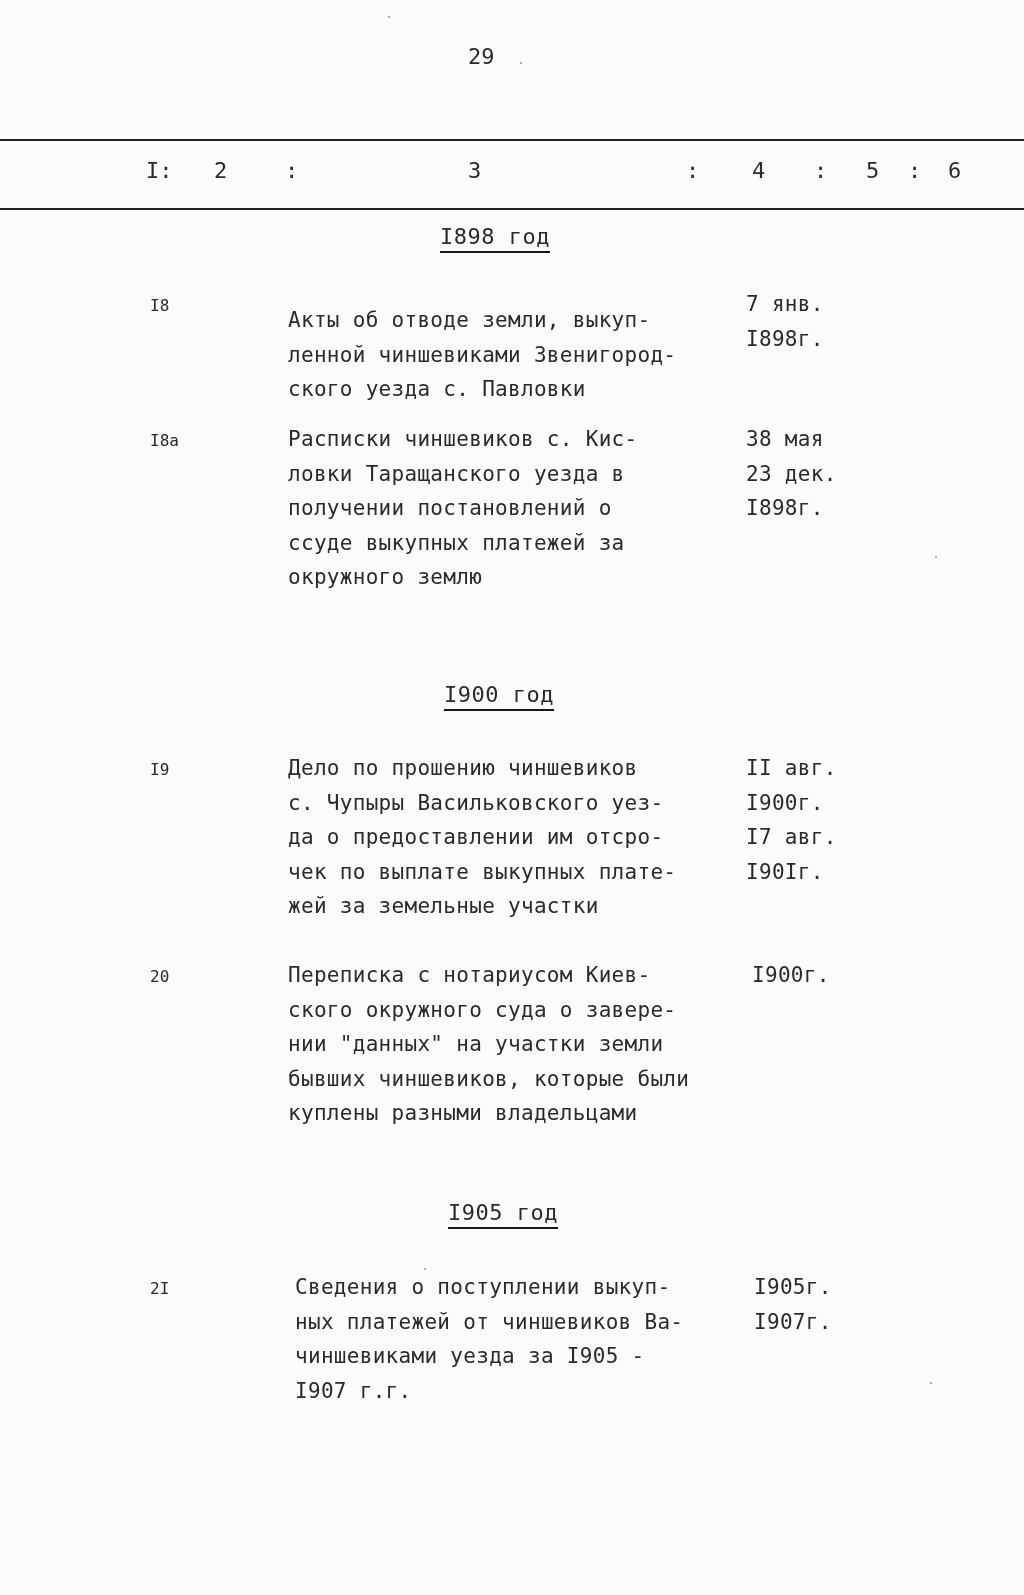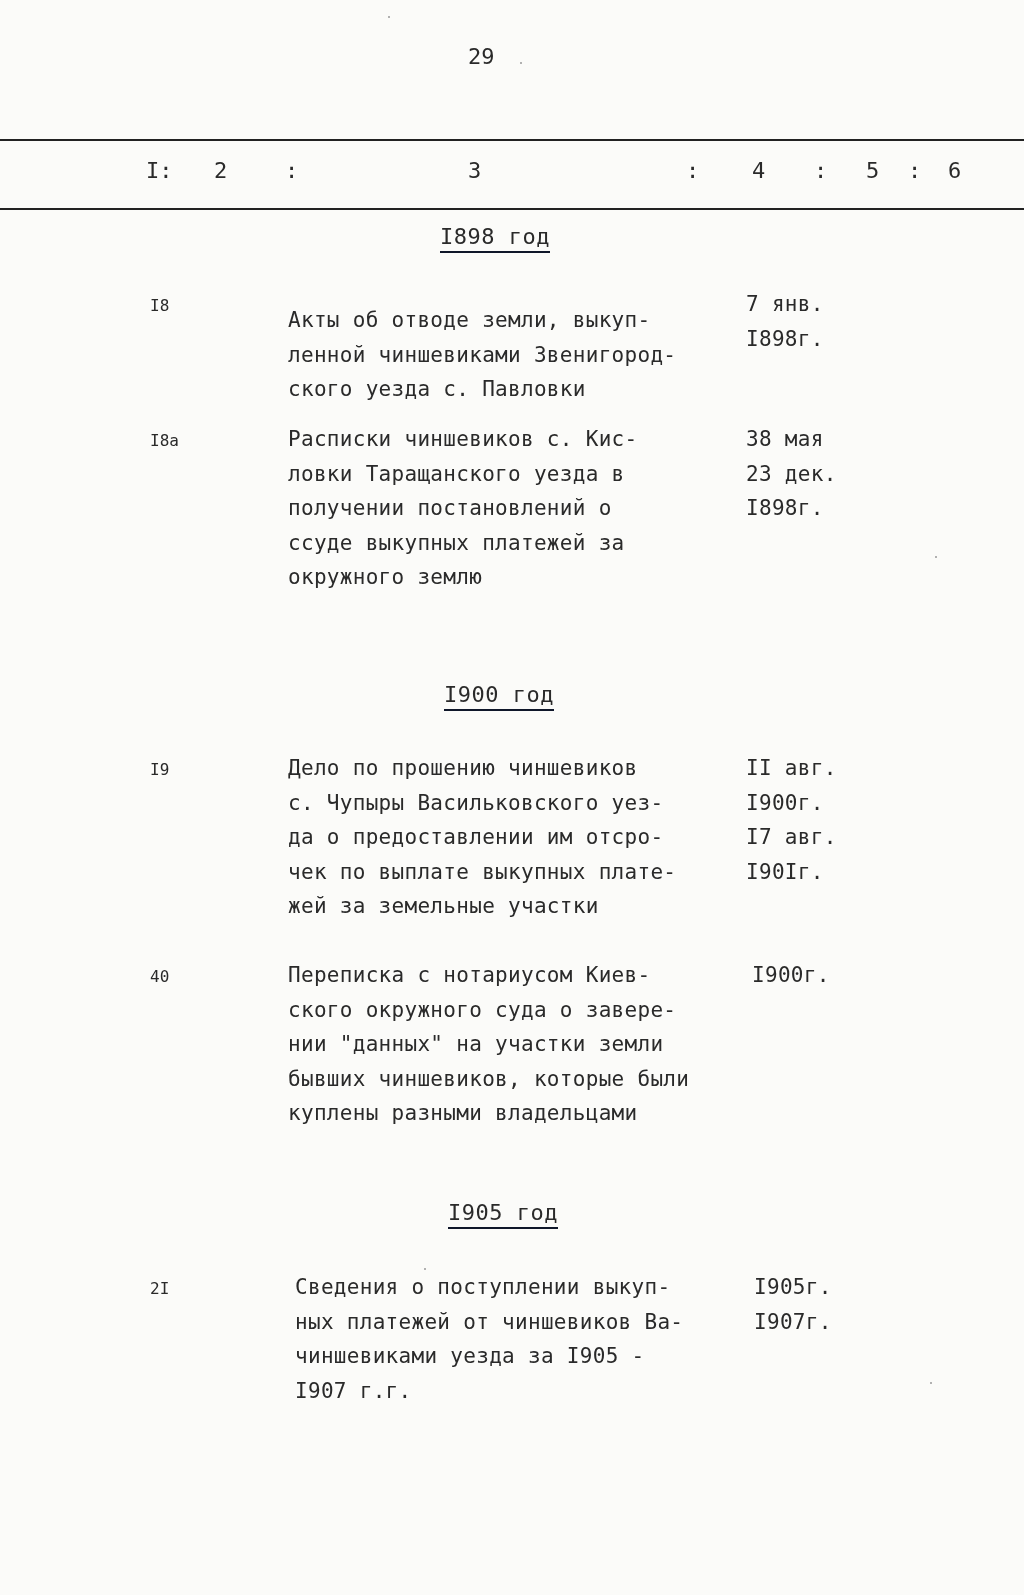--- a/index.html
+++ b/index.html
@@ -86,21 +86,21 @@
 <div class="entry-text" style="top:751px"><span>Дело по прошению чиншевиков</span>
 <span>с. Чупыры Васильковского уез-</span>
 <span>да о предоставлении им отсро-</span>
 <span>чек по выплате выкупных плате-</span>
 <span>жей за земельные участки</span></div>
 <div class="entry-date" style="top:751px"><span>II авг.</span>
 <span>I900г.</span>
 <span>I7 авг.</span>
 <span>I90Iг.</span></div>
 
-<div class="entry-num" style="top:967px">40</div>
+<div class="entry-num" style="top:967px">20</div>
 <div class="entry-text" style="top:958px"><span>Переписка с нотариусом Киев-</span>
 <span>ского окружного суда о завере-</span>
 <span>нии "данных" на участки земли</span>
 <span>бывших чиншевиков, которые были</span>
 <span>куплены разными владельцами</span></div>
 <div class="entry-date" style="top:958px; left:724px"><span>I900г.</span></div>
 
 <div class="year-heading" style="left:448px; top:1200px">I905 год</div>
 
 <div class="entry-num" style="top:1279px">2I</div>

